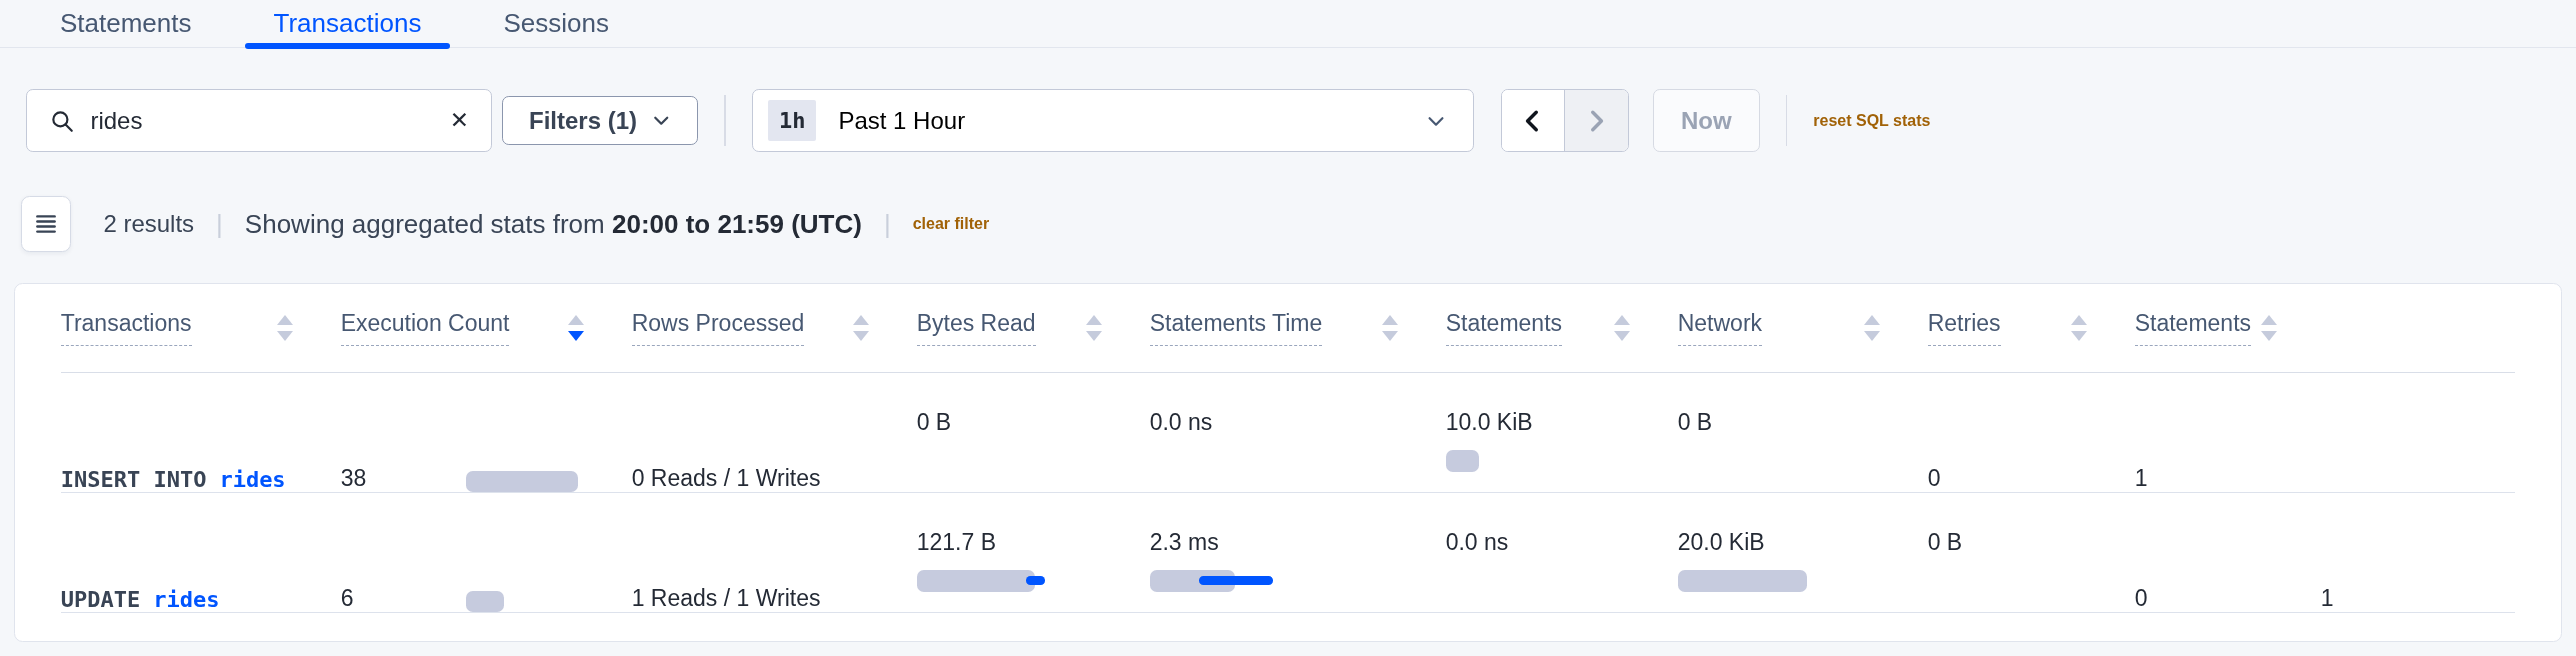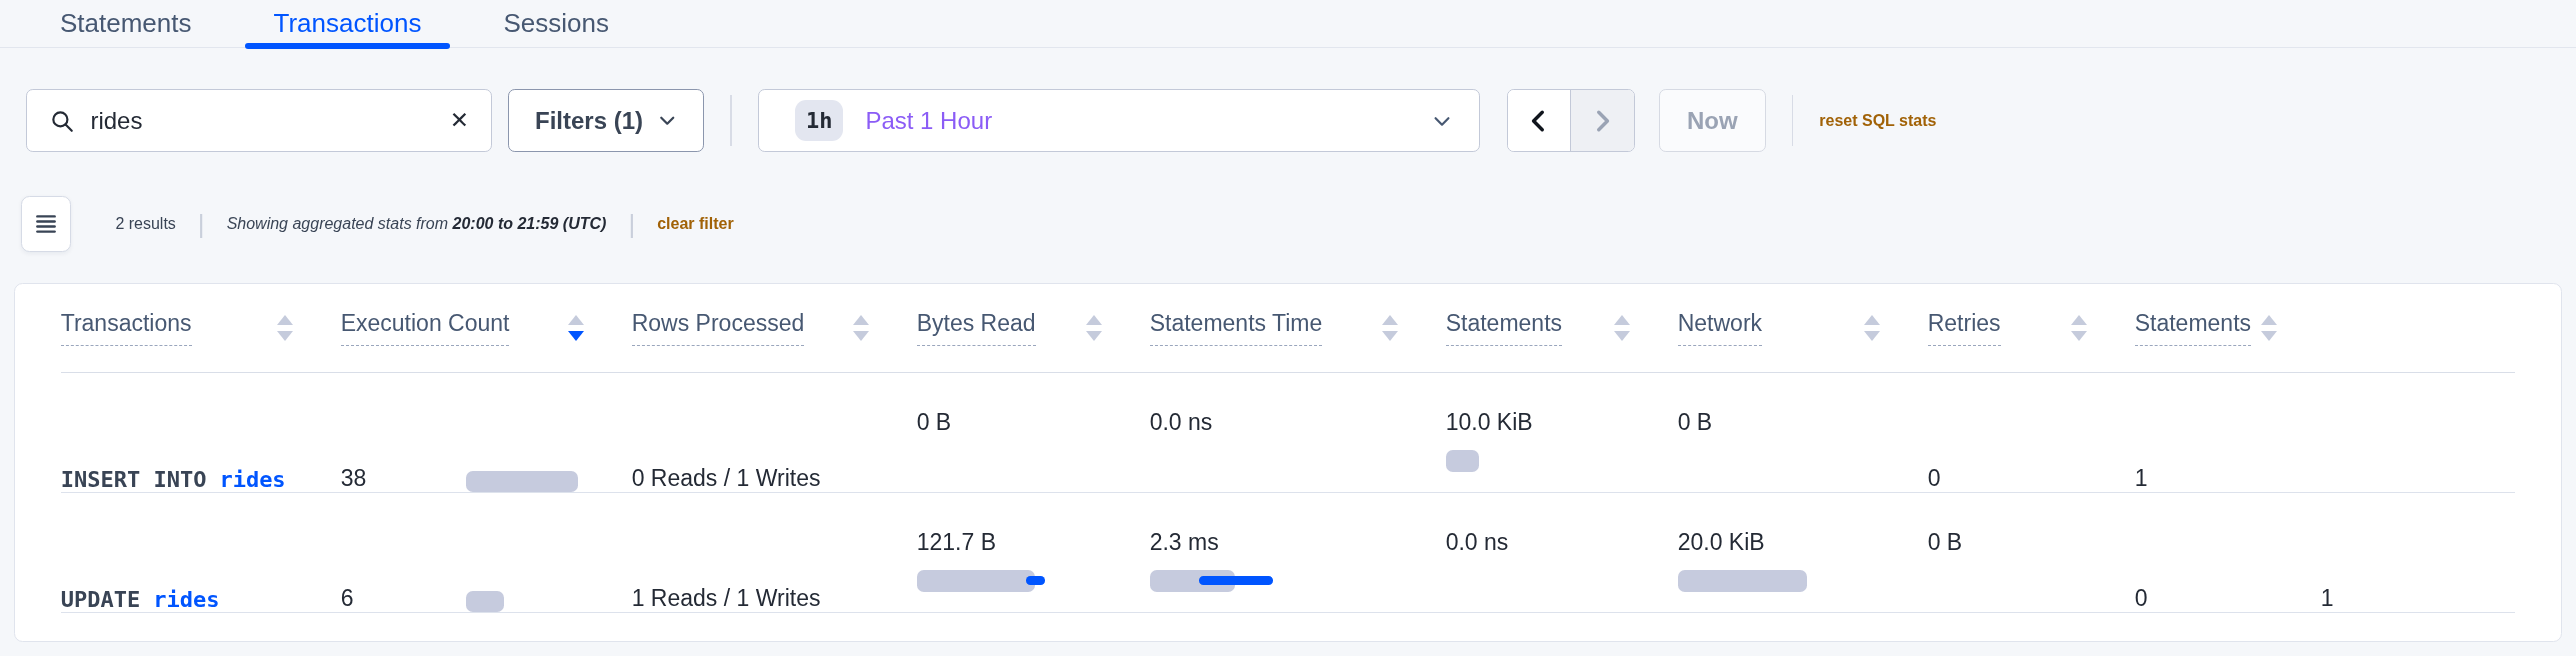--- a/index.html
+++ b/index.html
@@ -42,40 +42,40 @@
   .searchbox input {
     flex:1; border:none; outline:none; background:transparent;
     font-family:"Liberation Sans", sans-serif;
     font-size:24px; color:#242a35;
   }
   .clear-x {
     margin-right:22px; flex:none; cursor:pointer;
     font-size:23px; color:#242a35; line-height:1;
   }
   .filters-btn {
-    display:flex; align-items:center; margin-left:16px;
-    height:63px; padding:0 26px;
+    display:flex; align-items:center; margin-left:10px;
+    height:49px; padding:0 26px;
     background:#fff; border:1.7px solid #8b96ad; border-radius:6.8px;
     font-size:24px; font-weight:700; color:#394455; cursor:pointer; white-space:nowrap;
   }
   .filters-btn svg { margin-left:13.7px; }
   .vdiv { width:1.7px; height:51px; background:#d8dce6; margin:0 26px; flex:none; }
 
   .timepicker {
     display:flex; align-items:center;
     width:722px; height:63px; background:#fff;
     border:1.7px solid #c3c9d8; border-radius:6.8px; cursor:pointer;
   }
   .tp-badge {
-    margin-left:36px; padding:7.7px 11px;
-    background:#e3e6f0; border-radius:11px;
+    margin-left:15px; padding:7.7px 11px;
+    background:#e3e6f0; border-radius:2px;
     font-family:"DejaVu Sans Mono", monospace;
     font-size:22px; font-weight:700; color:#242a35;
   }
-  .tp-label { margin-left:22px; font-size:24px; color:#8b5cf6; white-space:nowrap; }
+  .tp-label { margin-left:22px; font-size:24px; color:#000000; white-space:nowrap; }
   .tp-chevron { margin-left:auto; margin-right:26px; display:flex; }
 
   .pager {
     display:flex; margin-left:27px; height:63px;
     border:1.7px solid #c3c9d8; border-radius:6.8px; overflow:hidden; background:#fff;
   }
   .pager-btn { width:63px; display:flex; align-items:center; justify-content:center; cursor:pointer; }
   .pager-prev { border-right:1.7px solid #c3c9d8; background:#fff; }
   .pager-next { background:#eef0f4; }
 
@@ -88,23 +88,23 @@
   .link { color:#a16207; font-size:16px; font-weight:600; cursor:pointer; white-space:nowrap; text-decoration:none; }
 
   
   .resultsbar { display:flex; align-items:center; margin:44px 0 0 21.4px; }
   .menu-btn {
     width:50px; height:56px; flex:none;
     background:#fff; border:1.7px solid #d6dbe6; border-radius:8.5px;
     display:flex; align-items:center; justify-content:center;
     box-shadow:0 1.7px 4.3px rgba(20,30,60,.06); cursor:pointer;
   }
-  .results-count { margin-left:44px; font-size:16px; color:#394455; white-space:nowrap; }
+  .results-count { margin-left:32px; font-size:24px; color:#394455; white-space:nowrap; }
   .rb-sep { margin:0 22px; font-size:26px; color:#c9cfdb; font-weight:400; }
-  .showing { font-size:16px; color:#394455; white-space:nowrap;font-style:italic; }
+  .showing { font-size:26px; color:#394455; white-space:nowrap; }
   .showing b { color:#242a35; font-weight:700; }
 
   
   .card {
     margin:31px 13.7px 0 13.7px; height:359px;
     background:#fff; border:1.7px solid #e0e4ed; border-radius:8.5px;
     padding:0 46px;
   }
   .grid-row {
     display:grid;

